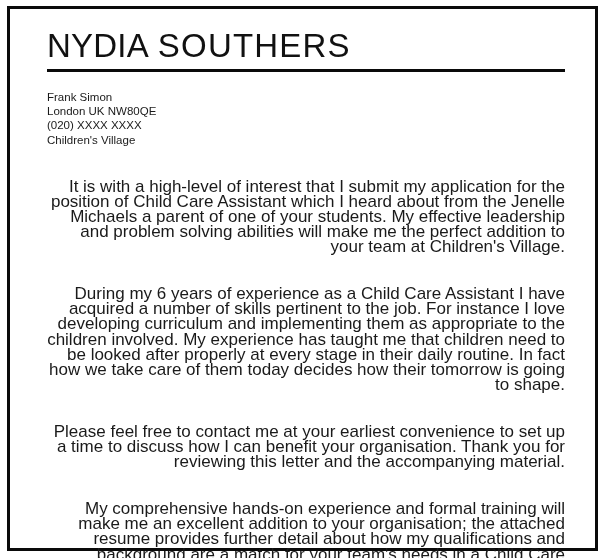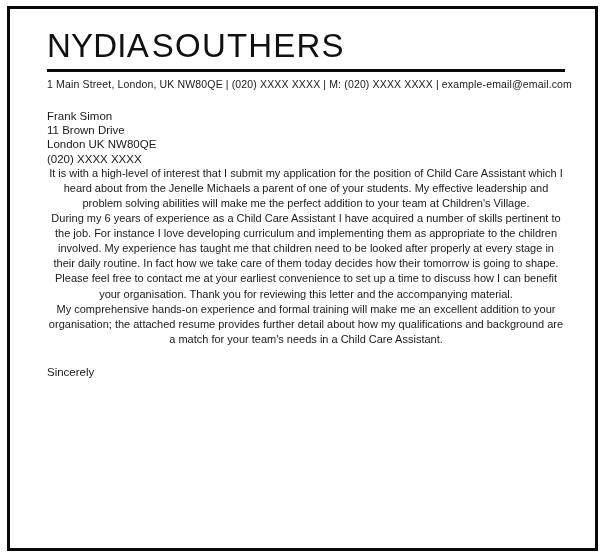--- a/index.html
+++ b/index.html
@@ -43,21 +43,21 @@
     white-space: nowrap;
     margin: 0 0 4px 0;
   }
   .name-first {
     font-weight: normal;
     letter-spacing: 0.2px;
   }
   .name-last {
     font-weight: 300;
     letter-spacing: 1.2px;
-    margin-left: 3px;
+    margin-left: 9px;
   }
 
   .head-rule {
     height: 3px;
     background: #0a0a0a;
     width: 518px;
     margin: 0 0 5px 0;
   }
 
   .contact-line {
@@ -90,25 +90,25 @@
   }
 
   .salutation {
     margin-top: 10px;
     font-size: 11.5px;
     line-height: 15px;
     color: #1a1a1a;
   }
 
   .body-paragraph {
-    margin-top: 0;
-    font-size: 11px;
+    margin-top: 32px;
+    font-size: 17px;
     line-height: 15.1px;
     color: #1a1a1a;
-    text-align: center;
+    text-align: right;
     max-width: 518px;
   }
 
   .closing {
     margin-top: 18px;
     font-size: 11.5px;
     line-height: 15px;
     color: #1a1a1a;
   }
 </style>
@@ -118,30 +118,27 @@
 <div class="page-frame">
   <div class="letter">
 
     <div class="letterhead">
       <div class="name-line">
         <span class="name-first">NYDIA</span><span class="name-last">SOUTHERS</span>
       </div>
 
       <div class="head-rule"></div>
 
-      <div class="contact-line">
-        <span>1 Main Street, London, UK NW80QE</span><span class="contact-sep">|</span><span>(020) XXXX XXXX</span><span class="contact-sep">|</span><span>M: (020) XXXX XXXX</span><span class="contact-sep">|</span><span>example-email@email.com</span>
-      </div>
     </div>
 
     <div class="recipient-block">
       <div>Frank Simon</div>
-      <div>11 Brown Drive</div>
       <div>London UK NW80QE</div>
       <div>(020) XXXX XXXX</div>
+      <div>Children's Village</div>
     </div>
 
 
 
     <div class="body-paragraph">It is with a high-level of interest that I submit my application for the position of Child Care Assistant which I heard about from the Jenelle Michaels a parent of one of your students. My effective leadership and problem solving abilities will make me the perfect addition to your team at Children's Village.</div>
     <div class="body-paragraph">During my 6 years of experience as a Child Care Assistant I have acquired a number of skills pertinent to the job. For instance I love developing curriculum and implementing them as appropriate to the children involved. My experience has taught me that children need to be looked after properly at every stage in their daily routine. In fact how we take care of them today decides how their tomorrow is going to shape.</div>
     <div class="body-paragraph">Please feel free to contact me at your earliest convenience to set up a time to discuss how I can benefit your organisation. Thank you for reviewing this letter and the accompanying material.</div>
     <div class="body-paragraph">My comprehensive hands-on experience and formal training will make me an excellent addition to your organisation; the attached resume provides further detail about how my qualifications and background are a match for your team's needs in a Child Care Assistant.</div>
 
     <div class="closing">Sincerely</div>

